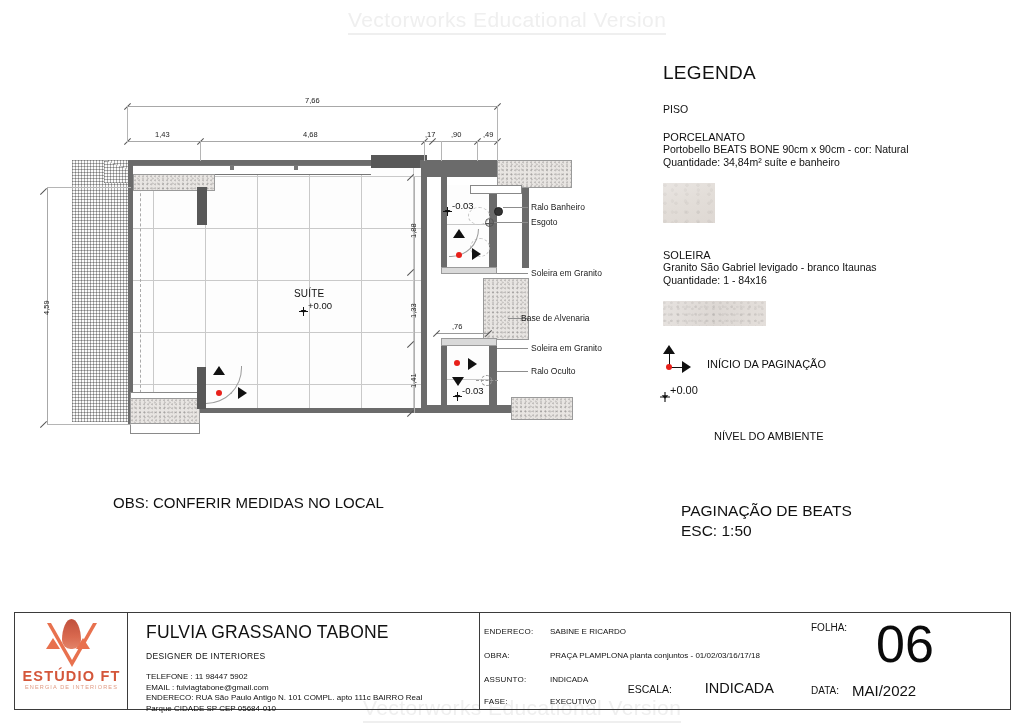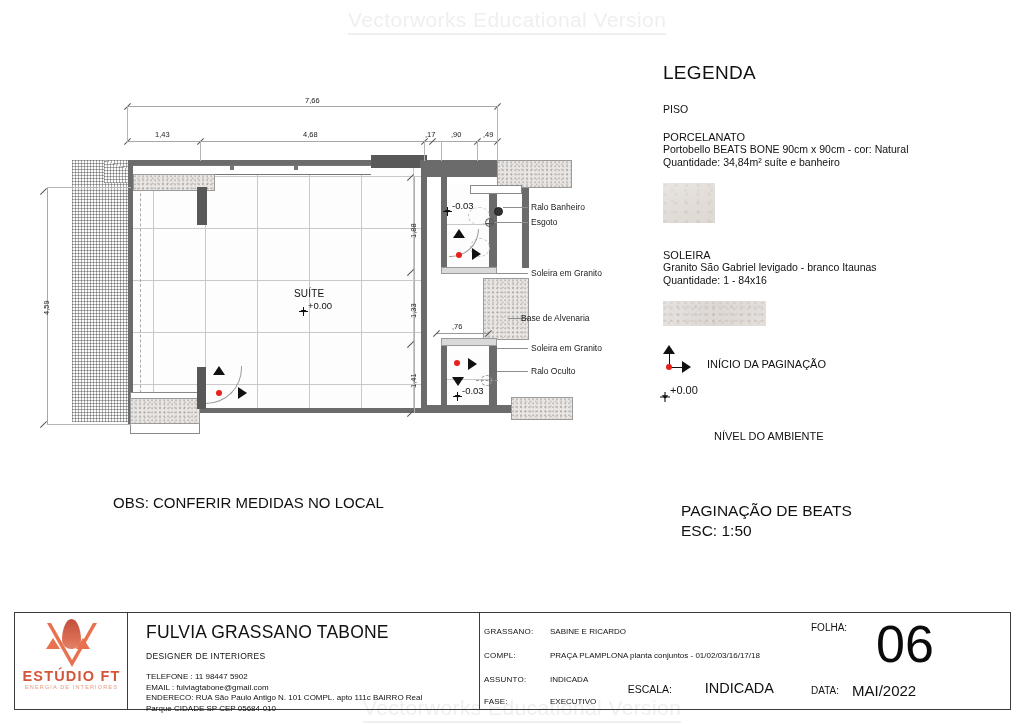--- a/index.html
+++ b/index.html
@@ -389,24 +389,24 @@
       <div class="owner-contact">
         <div>TELEFONE : 11 98447 5902</div>
         <div>EMAIL : fulviagtabone@gmail.com</div>
         <div>ENDERECO: RUA São Paulo Antigo   N. 101  COMPL. apto 111c   BAIRRO Real</div>
         <div>Parque   CIDADE  SP  CEP 05684-010</div>
       </div>
     </div>
 
     <div class="tb-right">
       <div class="tb-fields">
-        <div class="fld-label" style="left:4px;top:14px;">GRASSANO:</div>
+        <div class="fld-label" style="left:4px;top:14px;">ENDERECO:</div>
         <div class="fld-value" style="left:70px;top:14px;">SABINE E RICARDO</div>
 
-        <div class="fld-label" style="left:4px;top:38px;">COMPL:</div>
+        <div class="fld-label" style="left:4px;top:38px;">OBRA:</div>
         <div class="fld-value" style="left:70px;top:38px;">PRAÇA PLAMPLONA planta conjuntos - 01/02/03/16/17/18</div>
 
         <div class="fld-label" style="left:4px;top:62px;">ASSUNTO:</div>
         <div class="fld-value" style="left:70px;top:62px;">INDICADA</div>
 
         <div class="fld-label" style="left:4px;top:84px;">FASE:</div>
         <div class="fld-value" style="left:70px;top:84px;">EXECUTIVO</div>
 
         <div class="escala-lbl">ESCALA:</div>
         <div class="escala-val">INDICADA</div>

